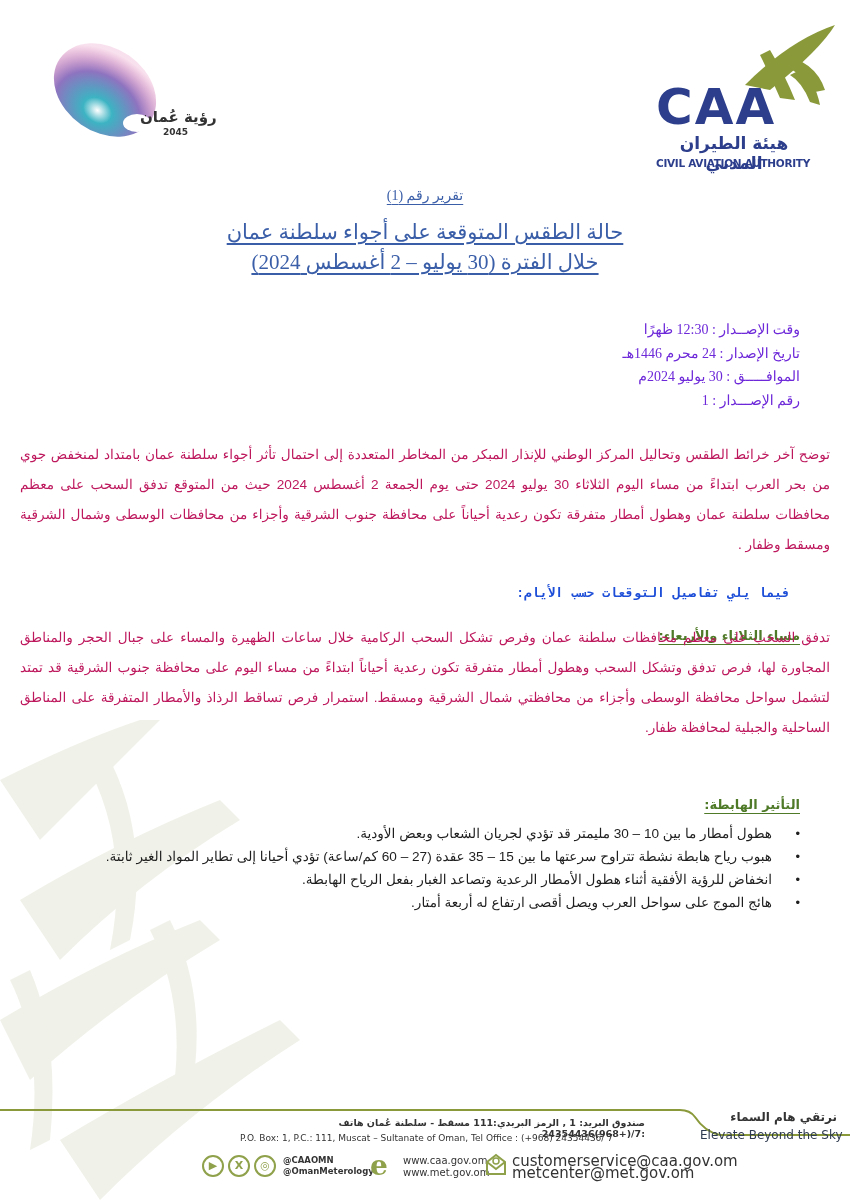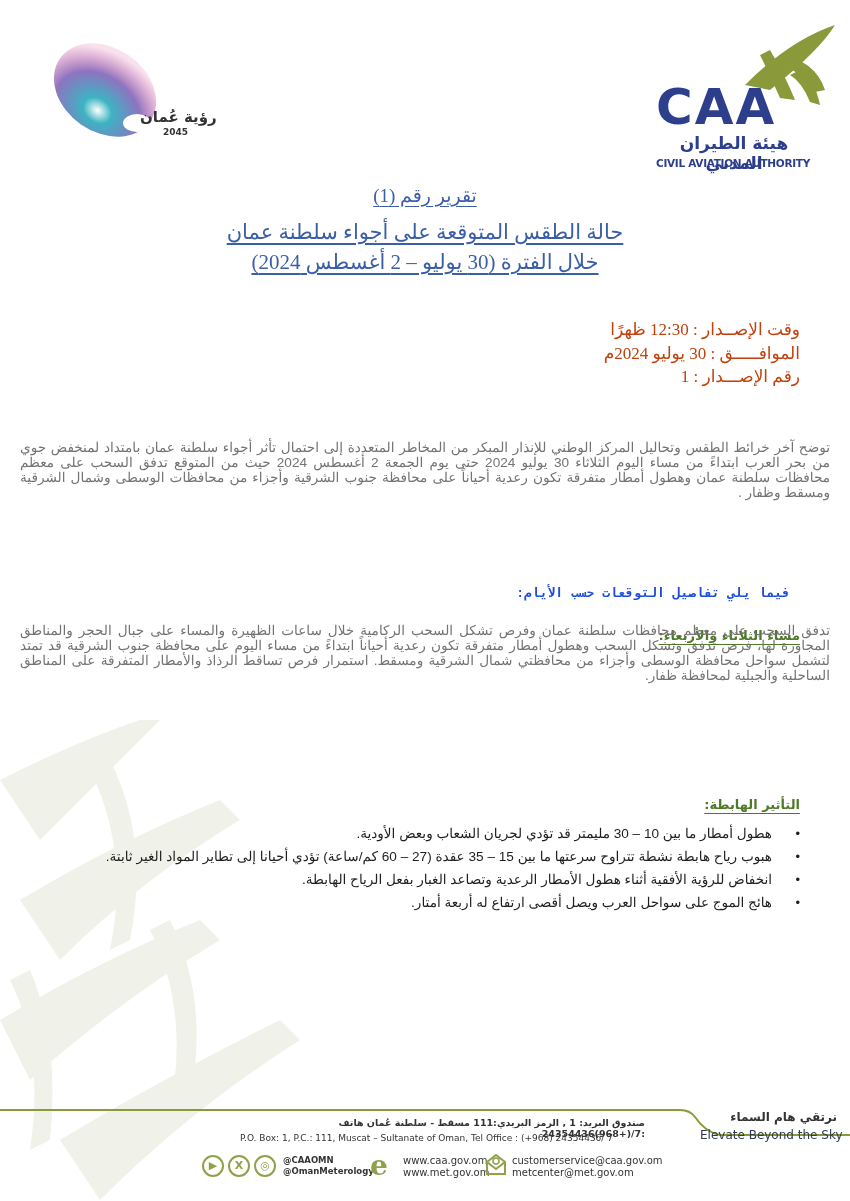--- a/index.html
+++ b/index.html
@@ -16,27 +16,27 @@
   .vision-text { position: absolute; left: 140px; top: 108px; font-size: 15px; color: #333; font-weight: bold; direction: rtl; }
   .vision-year { position: absolute; left: 163px; top: 127px; font-size: 9px; color: #333; font-weight: bold; }
 
   .caa-logo { position: absolute; left: 650px; top: 20px; width: 190px; height: 150px; }
   .caa-letters { position: absolute; left: 656px; top: 78px; font-family: "DejaVu Sans", sans-serif; font-weight: bold; font-size: 50px; letter-spacing: 2px; color: #2c3e8c; }
   .caa-arabic { position: absolute; left: 663px; top: 133px; width: 142px; text-align: center; direction: rtl; font-size: 17px; font-weight: bold; color: #2c3e8c; }
   .caa-english { position: absolute; left: 656px; top: 157px; width: 156px; font-size: 10.5px; font-weight: bold; color: #2c3e8c; letter-spacing: -0.3px; }
 
   .titles { position: absolute; left: 150px; top: 183px; width: 550px; text-align: center; direction: rtl; color: #3a5ea8; font-family: "Liberation Serif", serif; }
   .titles div { text-decoration: underline; text-underline-offset: 4px; }
-  .title-1 { font-size: 19px; line-height: 26px; }
+  .title-1 { font-size: 14px; line-height: 26px; }
   .title-2 { font-size: 21px; line-height: 30px; margin-top: 8px; }
   .title-3 { font-size: 21px; line-height: 30px; }
 
-  .meta { position: absolute; right: 50px; top: 318px; direction: rtl; color: #c2410c; font-family: "Liberation Serif", serif; font-size: 17px; line-height: 23.5px; }
+  .meta { position: absolute; right: 50px; top: 318px; direction: rtl; color: #6d28d9; font-family: "Liberation Serif", serif; font-size: 14px; line-height: 23.5px; }
 
-  .para { position: absolute; left: 20px; width: 810px; direction: rtl; text-align: justify; text-align-last: right; font-family: "Liberation Sans", sans-serif; font-size: 13.6px; line-height: 15px; color: #737373; }
+  .para { position: absolute; left: 20px; width: 810px; direction: rtl; text-align: justify; text-align-last: right; font-family: "Liberation Sans", sans-serif; font-size: 13.6px; line-height: 30px; color: #be185d; }
   .intro { top: 440px; }
   .details-heading { position: absolute; right: 60px; top: 585px; direction: rtl; color: #1d4ed8; font-weight: bold; font-size: 13px; font-family: Liberation Mono, monospace; }
   .day-heading { position: absolute; right: 50px; top: 628px; direction: rtl; color: #4f7a28; font-size: 13px; font-weight: bold; text-decoration: underline; text-underline-offset: 4px; font-family: "DejaVu Sans", sans-serif; }
   .day-para { top: 623px; }
 
   .impact-heading { position: absolute; right: 50px; top: 797px; direction: rtl; color: #4f7a28; font-size: 13px; font-weight: bold; text-decoration: underline; text-underline-offset: 4px; font-family: "DejaVu Sans", sans-serif; }
   .bullets { position: absolute; right: 50px; top: 822px; direction: rtl; margin: 0; padding: 0 28px 0 0; list-style: none; font-family: "Liberation Sans", sans-serif; font-size: 13.6px; line-height: 23px; color: #1e1e1e; }
   .bullets li { position: relative; }
   .bullets li::before { content: "\2022"; position: absolute; right: -28px; top: 0; font-size: 13px; }
 
@@ -45,21 +45,21 @@
   .footer-en { position: absolute; left: 240px; top: 1133px; font-size: 9px; color: #333; }
   .slogan-ar { position: absolute; left: 697px; top: 1110px; width: 140px; direction: rtl; text-align: right; font-size: 12px; color: #333; font-weight: bold; }
   .slogan-en { position: absolute; left: 700px; top: 1128px; font-size: 12px; color: #2e3a4f; font-family: "DejaVu Sans", sans-serif; }
 
   .social { position: absolute; top: 1155px; left: 202px; display: flex; gap: 4px; }
   .social span { display: inline-block; width: 22px; height: 22px; border: 2px solid #8fa14a; border-radius: 50%; box-sizing: border-box; text-align: center; line-height: 18px; font-size: 11px; color: #8fa14a; font-weight: bold; }
   .handles { position: absolute; left: 283px; top: 1155px; font-size: 8.5px; line-height: 11px; color: #333; font-weight: bold; }
   .web-icon { position: absolute; left: 370px; top: 1152px; font-size: 28px; color: #8fa14a; font-weight: bold; font-family: "DejaVu Serif", serif; line-height: 28px; }
   .websites { position: absolute; left: 403px; top: 1155px; font-size: 10px; line-height: 12px; color: #333; }
   .mail-icon { position: absolute; left: 485px; top: 1152px; width: 22px; height: 24px; }
-  .emails { position: absolute; left: 512px; top: 1155px; font-size: 10px; line-height: 12px; color: #333; }
+  .emails { position: absolute; left: 512px; top: 1155px; font-size: 15px; line-height: 12px; color: #333; }
 </style>
 </head>
 <body>
 
 <svg class="watermark" viewBox="0 0 300 480">
   <g fill="#e4e6d6">
     <path d="M0 60 Q80 20 140 0 L160 0 Q100 60 40 120 Z"></path>
     <path d="M20 180 Q120 120 220 80 L240 100 Q140 160 60 240 Z"></path>
     <path d="M0 300 Q100 240 200 200 L220 220 Q120 280 30 360 Z"></path>
     <path d="M60 420 Q160 360 280 300 L300 320 Q190 390 100 480 Z"></path>
@@ -97,20 +97,21 @@
   <div class="caa-english">CIVIL AVIATION AUTHORITY</div>
 
   <div class="titles">
     <div class="title-1">تقرير رقم (1)</div>
     <div class="title-2">حالة الطقس المتوقعة على أجواء سلطنة عمان</div>
     <div class="title-3">خلال الفترة (30 يوليو – 2 أغسطس 2024)</div>
   </div>
 
   <div class="meta">
     <div>وقت الإصــدار : 12:30 ظهرًا</div>
+    <div>تاريخ الإصدار : 24 محرم 1446هـ</div>
     <div>الموافـــــق : 30 يوليو 2024م</div>
     <div>رقم الإصـــدار : 1</div>
   </div>
 
   <div class="para intro">توضح آخر خرائط الطقس وتحاليل المركز الوطني للإنذار المبكر من المخاطر المتعددة إلى احتمال تأثر أجواء سلطنة عمان بامتداد لمنخفض جوي من بحر العرب ابتداءً من مساء اليوم الثلاثاء 30 يوليو 2024 حتى يوم الجمعة 2 أغسطس 2024 حيث من المتوقع تدفق السحب على معظم محافظات سلطنة عمان وهطول أمطار متفرقة تكون رعدية أحياناً على محافظة جنوب الشرقية وأجزاء من محافظات الوسطى وشمال الشرقية ومسقط وظفار .</div>
 
   <div class="details-heading">فيما يلي تفاصيل التوقعات حسب الأيام:</div>
 
   <div class="day-heading">مساء الثلاثاء والأربعاء:</div>
   <div class="para day-para">تدفق السحب على معظم محافظات سلطنة عمان وفرص تشكل السحب الركامية خلال ساعات الظهيرة والمساء على جبال الحجر والمناطق المجاورة لها، فرص تدفق وتشكل السحب وهطول أمطار متفرقة تكون رعدية أحياناً ابتداءً من مساء اليوم على محافظة جنوب الشرقية قد تمتد لتشمل سواحل محافظة الوسطى وأجزاء من محافظتي شمال الشرقية ومسقط. استمرار فرص تساقط الرذاذ والأمطار المتفرقة على المناطق الساحلية والجبلية لمحافظة ظفار.</div>

